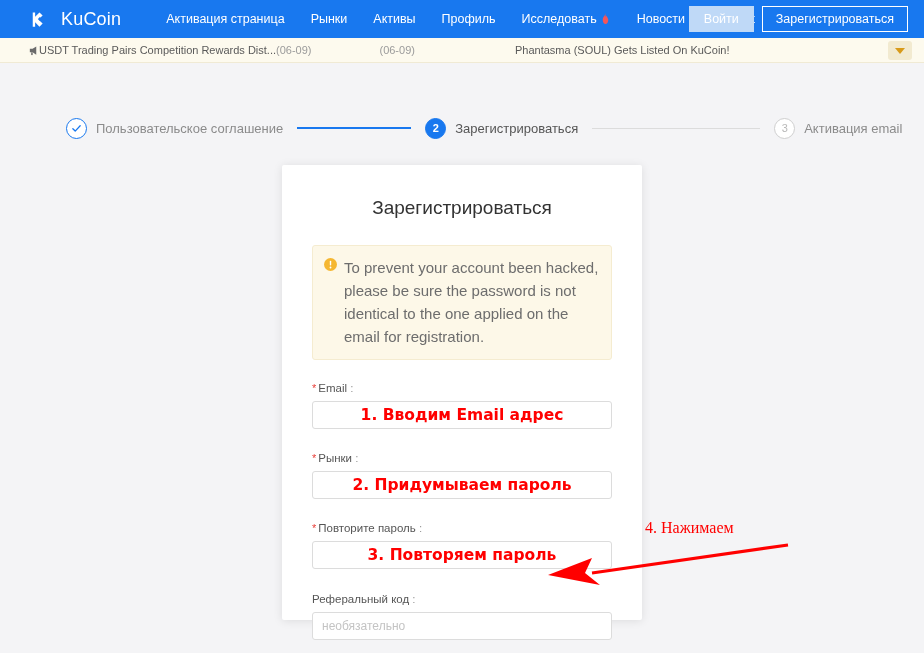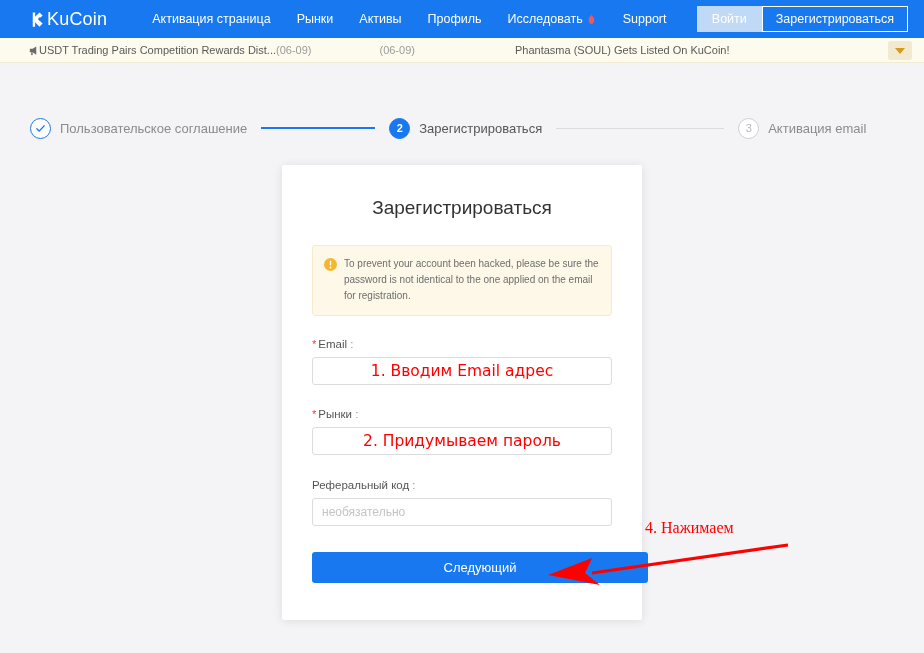--- a/index.html
+++ b/index.html
@@ -10,33 +10,33 @@
     overflow: hidden;
   }
   .page { position: relative; width: 924px; height: 653px; background: #f4f4f6; }
 
   
   .topbar {
     position: absolute; top: 0; left: 0; width: 924px; height: 38px;
     background: #1a73e8; background: #1878ef;
     display: flex; align-items: center;
   }
-  .logo { display: flex; align-items: center; margin-left: 28px; gap: 0; }
+  .logo { display: flex; align-items: center; margin-left: 28px; gap: 14px; }
   .logo-mark { width: 19px; height: 19px; position: relative; }
   .logo-text { color: #fff; font-size: 18px; letter-spacing: .2px; font-weight: 400; }
 
   .nav { display: flex; align-items: center; margin-left: 32px; gap: 0; }
   .nav-item {
     color: #fff; font-size: 12.5px; padding: 0 13px; white-space: nowrap;
     display: flex; align-items: center; gap: 3px; cursor: pointer; line-height: 38px;
   }
   .flame { font-size: 11px; display: inline-block; }
   .flame svg { display:block; }
 
-  .nav-right { position: absolute; right: 16px; top: 6px; display: flex; align-items: center; }
+  .nav-right { position: absolute; right: 16px; top: 6px; display: flex; align-items: center; gap: 8px; }
   .btn-login {
     background: #bfd9f7; color: #ffffff; font-size: 12.5px;
     padding: 4px 14px; border: 1px solid #bfd9f7; cursor: pointer; line-height: 16px;
   }
   .btn-register {
     background: transparent; color: #ffffff; font-size: 12.5px;
     padding: 4px 13px; border: 1px solid #ffffff; cursor: pointer; line-height: 16px;
   }
 
   
@@ -60,21 +60,21 @@
     width: 0; height: 0; border-left: 5px solid transparent; border-right: 5px solid transparent;
     border-top: 6px solid #d89a1a;
   }
 
   
   .steps {
     position: absolute; top: 112px; left: 0; width: 924px; height: 32px;
     display: flex; align-items: center;
   }
   .step { display: flex; align-items: center; gap: 9px; }
-  .step-1 { margin-left: 30px; }
+  .step-1 { margin-left: 66px; }
   .step-circle {
     width: 21px; height: 21px; border-radius: 50%;
     display: flex; align-items: center; justify-content: center;
     font-size: 11px; flex-shrink: 0;
   }
   .sc-done { border: 1.5px solid #1878ef; color: #1878ef; background: #fff; }
   .sc-active { background: #1878ef; color: #fff; border: 1.5px solid #1878ef; font-weight: 600; }
   .sc-todo { border: 1.5px solid #cfcfcf; color: #b8b8b8; background: #fff; }
   .step-label { font-size: 13px; color: #8b8b8b; white-space: nowrap; }
   .step-label.active { color: #555; }
@@ -91,42 +91,42 @@
   }
   .card-title {
     text-align: center; font-size: 19px; color: #333; font-weight: 400;
     margin-top: 32px;
   }
   .notice {
     margin: 26px 30px 0 30px; background: #fdf8e8; border: 1px solid #f5ecd0;
     border-radius: 3px; padding: 10px 11px 11px 11px; display: flex; gap: 7px;
   }
   .notice-icon { flex-shrink: 0; margin-top: 1px; }
-  .notice-text { font-size: 10px; color: #6d6d6d; line-height: 16px; }
+  .notice-text { font-size: 15px; color: #6d6d6d; line-height: 23px; }
 
   .field { margin: 0 30px; }
   .field-email { margin-top: 22px; }
   .field-pass { margin-top: 23px; }
   .field-repeat { margin-top: 23px; }
   .field-ref { margin-top: 24px; }
   .field-label { font-size: 11.5px; color: #555; margin-bottom: 7px; }
   .req { color: #e8403a; font-size: 11px; margin-right: 2px; }
   .colon { color: #999; }
   .input {
     width: 100%; height: 28px; border: 1px solid #dcdcdc; border-radius: 3px;
     background: #fff; outline: none; font-family: "Liberation Sans", sans-serif;
     font-size: 12px; padding: 0 9px; color: #333;
   }
   .input::placeholder { color: #c4c4c4; }
   .input-annot {
     position: relative; height: 28px; border: 1px solid #dcdcdc; border-radius: 3px;
     background: #fff; display: flex; align-items: center; justify-content: center;
   }
   .annot-text {
-    color: #ff0000; font-size: 15.5px; font-weight: 400; white-space: nowrap;
+    color: #ff0000; font-size: 15.5px; font-weight: 700; white-space: nowrap;
     font-family: "DejaVu Sans", sans-serif;
   }
   .submit {
     margin: 26px 30px 0 30px; width: 336px; height: 31px;
     background: #1878ef; border: none; border-radius: 3px; color: #fff;
     font-size: 13px; font-family: "Liberation Sans", sans-serif; cursor: pointer;
   }
 
   
   .arrow-layer { position: absolute; left: 0; top: 0; width: 924px; height: 653px; pointer-events: none; }
@@ -166,20 +166,23 @@
       <div class="nav-item">
         <span>Профиль</span>
       </div>
       <div class="nav-item">
         <span>Исследовать</span>
         <span class="flame">
           <svg width="11" height="13" viewBox="0 0 12 14">
             <path d="M6 0 C6 3 3 4 3 7.5 C3 10 4.4 12 6 12 C7.6 12 9 10 9 7.5 C9 5.5 7.5 4.5 7.2 3 C6.8 4 6.2 4.2 6 3.2 Z" fill="#f4565a"></path>
           </svg>
         </span>
+      </div>
+      <div class="nav-item">
+        <span>Новости</span>
       </div>
       <div class="nav-item">
         <span>Support</span>
       </div>
     </div>
 
     <div class="nav-right">
       <button class="btn-login">Войти</button>
       <button class="btn-register">Зарегистрироваться</button>
     </div>
@@ -267,20 +270,28 @@
     <div class="field field-pass">
       <div class="field-label">
         <span class="req">*</span><span>Рынки</span><span class="colon"> :</span>
       </div>
       <div class="input-annot">
         <span class="annot-text">2. Придумываем пароль</span>
       </div>
     </div>
 
     
+    <div class="field field-repeat">
+      <div class="field-label">
+        <span class="req">*</span><span>Повторите пароль</span><span class="colon"> :</span>
+      </div>
+      <div class="input-annot">
+        <span class="annot-text">3. Повторяем пароль</span>
+      </div>
+    </div>
 
     
     <div class="field field-ref">
       <div class="field-label">
         <span>Реферальный код</span><span class="colon"> :</span>
       </div>
       <input class="input" type="text" placeholder="необязательно" style="">
     </div>
 
     <button class="submit">Следующий</button>

